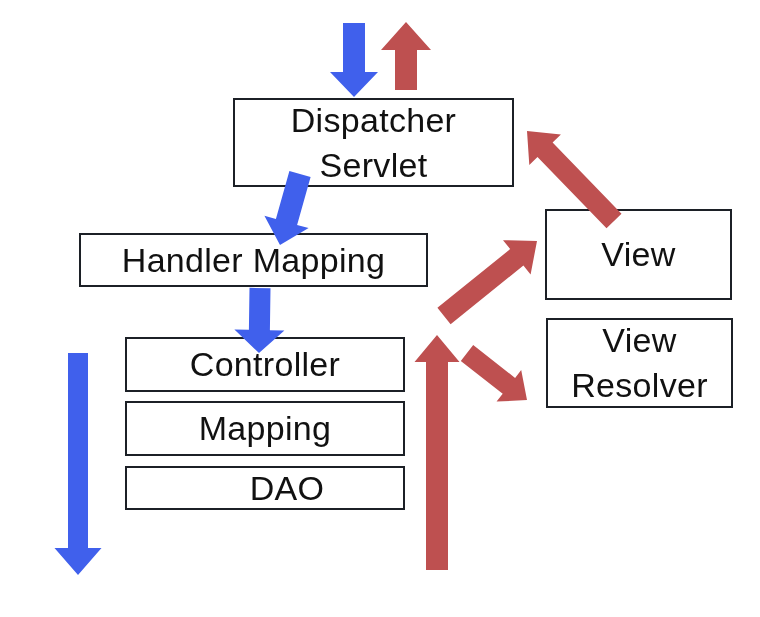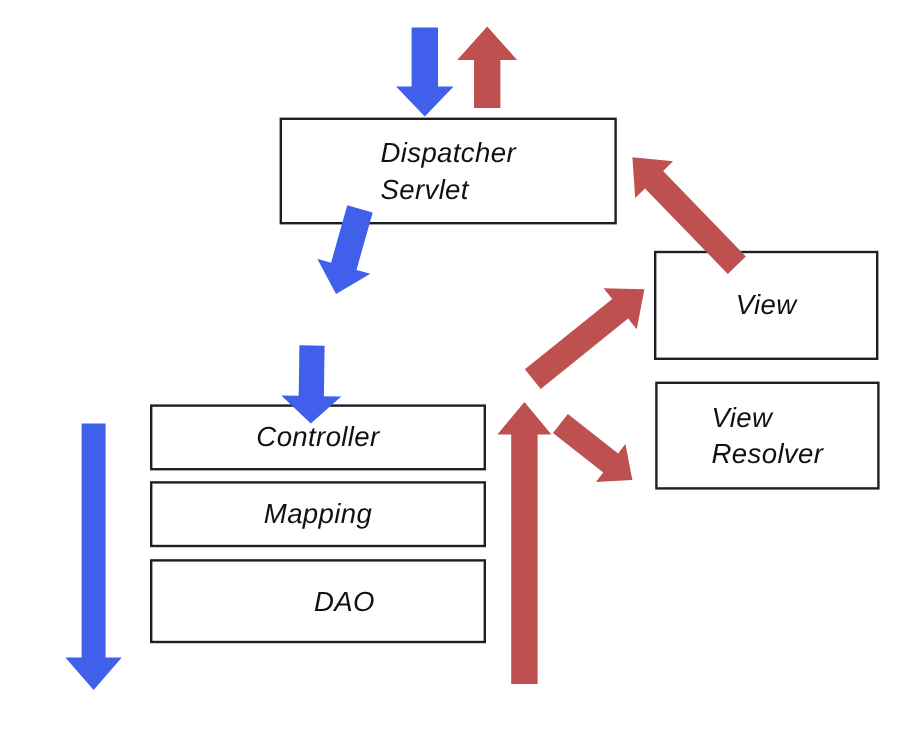--- a/index.html
+++ b/index.html
@@ -9,49 +9,49 @@
     background:var(--bg,#fff);
     overflow:hidden;
     font-family:"Liberation Sans", sans-serif;
   }
   .node{
     position:absolute;
     box-sizing:border-box;
     background:#fff;
     border:2.5px solid var(--border,#1c2026);
     display:flex;align-items:center;justify-content:center;
-    text-align:left;
-    font-size:23px;
+    text-align:center;
+    font-size:34px;
     line-height:1.32;
     color:var(--text,#111);
     white-space:pre-line;
     letter-spacing:0.3px;
-    font-style:italic;
   }
   .n-dispatcher{left:233px;top:98px;width:281px;height:89px;}
   .n-handler{left:79px;top:233px;width:349px;height:54px;}
   .n-controller{left:125px;top:337px;width:280px;height:55px;}
   .n-service{left:125px;top:401px;width:280px;height:55px;}
-  .n-dao{left:125px;top:466px;width:280px;height:70px;padding-left:44px;}
+  .n-dao{left:125px;top:466px;width:280px;height:44px;padding-left:44px;}
   .n-db{left:125px;top:530px;width:280px;height:48px;}
   .n-view{left:545px;top:209px;width:187px;height:91px;}
   .n-viewresolver{left:546px;top:318px;width:187px;height:90px;}
   .arrow-layer{
     position:absolute;left:0;top:0;width:760px;height:617px;
     pointer-events:none;
   }
 </style>
 </head>
 <body>
 
 <div class="canvas">
 
   <div class="node n-dispatcher">Dispatcher
 Servlet</div>
 
+  <div class="node n-handler">Handler Mapping</div>
 
   <div class="node n-controller">Controller</div>
 
   <div class="node n-service">Mapping</div>
 
   <div class="node n-dao">DAO</div>
 
 
   <div class="node n-view">View</div>
 

